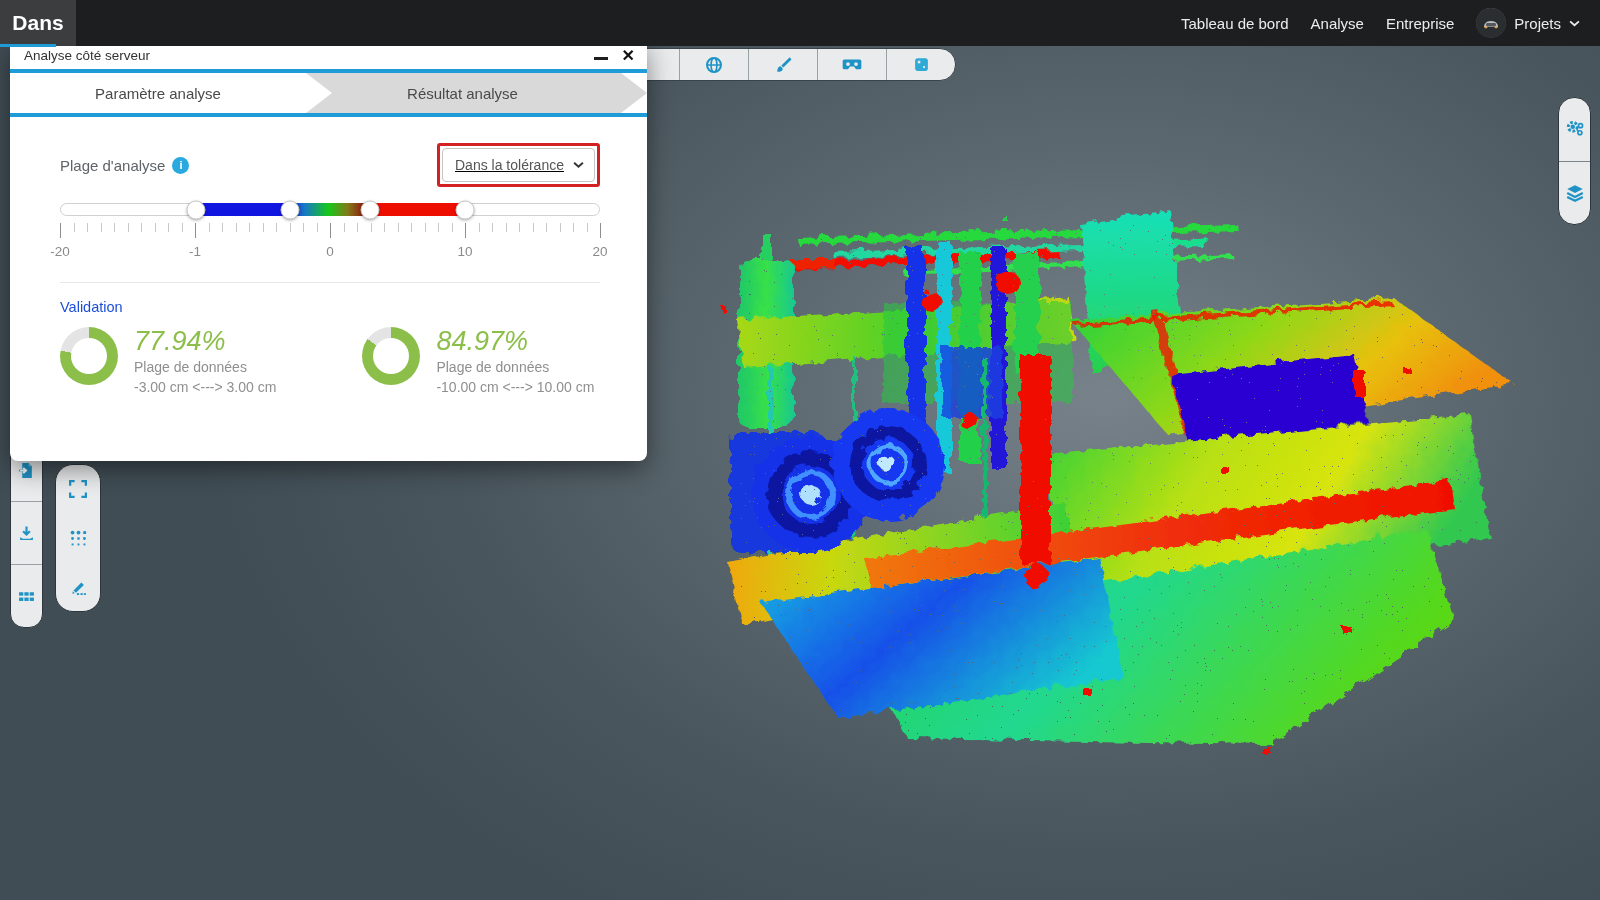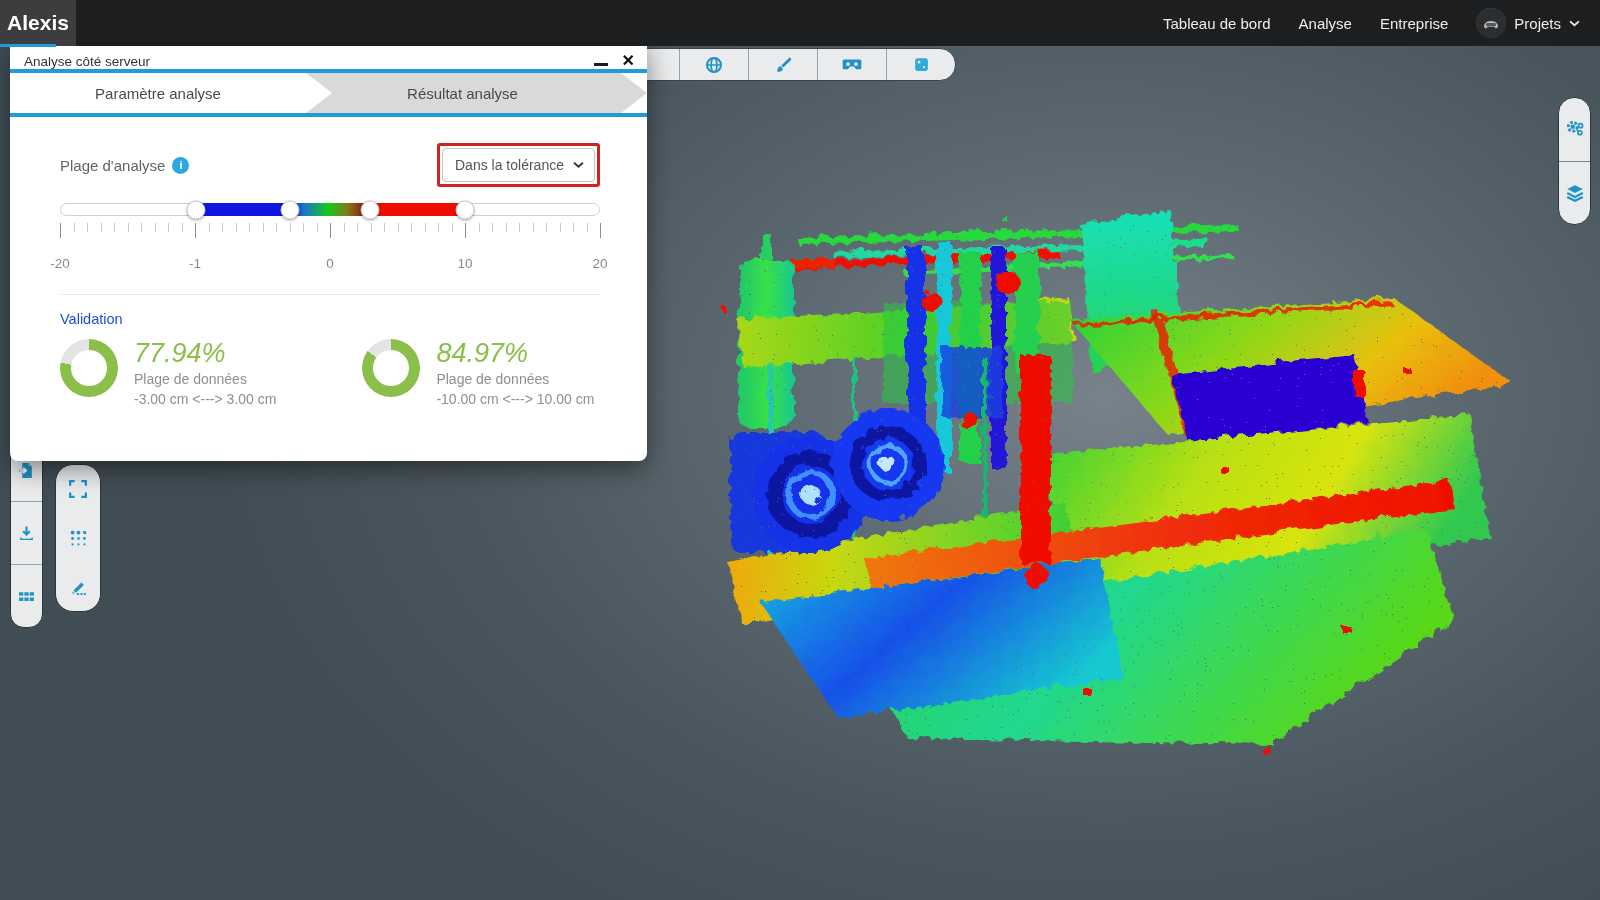--- a/index.html
+++ b/index.html
@@ -12,21 +12,21 @@
     background:radial-gradient(ellipse 900px 620px at 69% 44%, #77828a 0%, #5d6970 38%, #4a565e 72%, #414d55 100%); }
   .pointcloud { position:absolute; left:700px; top:205px; width:815px; height:565px; }
 
   
   .navbar { position:absolute; left:0; top:0; width:100%; height:46px; background:#1c1e1f; z-index:30;
     display:flex; align-items:center; }
   .logo-box { width:76px; height:46px; background:#3b3d3f; color:#fff; font-size:21px; font-weight:bold;
     display:flex; align-items:center; justify-content:center; }
   .logo-underline { position:absolute; left:0; top:44px; width:56px; height:3px; background:#1F9CD8; }
   .nav-title { position:absolute; left:0; right:0; text-align:center; color:#e3e3e3; font-size:15px; }
-  .nav-right { margin-left:auto; display:flex; align-items:center; gap:28px; padding-right:20px; position:relative; }
+  .nav-right { margin-left:auto; display:flex; align-items:center; gap:22px; padding-right:20px; position:relative; }
   .nav-item { color:#ececec; font-size:15px; cursor:pointer; }
   .user-wrap { display:flex; align-items:center; gap:8px; }
   .avatar { width:30px; height:30px; border-radius:50%; overflow:hidden;
     background:radial-gradient(circle at 50% 38%, #9aa2a8 0%, #5c6166 45%, #232629 100%); }
 
   
   .tb-top { position:absolute; left:610px; top:48px; width:346px; height:33px; z-index:2;
     background:#e9ebec; border:1px solid #39434a; border-radius:0 16px 16px 0;
     display:flex; align-items:stretch; overflow:hidden; }
   .tb-top .tbtn { flex:1; display:flex; align-items:center; justify-content:center; border-right:1px solid #9aa1a5; cursor:pointer; }
@@ -38,55 +38,55 @@
   .pill-left-a .pbtn { border-bottom:1px solid #9aa1a5; }
   .pill-left-a .pbtn:last-child { border-bottom:none; }
   .pill-left-b { left:55px; top:464px; width:46px; height:148px; border-radius:18px; }
   .pill-right { left:1558px; top:97px; width:33px; height:128px; border-radius:16px; }
   .pill-right .pbtn { border-bottom:1px solid #7d858a; }
   .pill-right .pbtn:last-child { border-bottom:none; }
 
   
   .dialog { position:absolute; left:10px; top:42px; width:637px; height:419px; background:#fff; z-index:20;
     border-radius:2px 2px 8px 8px; box-shadow:0 8px 26px rgba(0,0,0,.45); }
-  .dlg-titlebar { height:27px; display:flex; align-items:flex-end; padding:0 12px 0 14px; }
+  .dlg-titlebar { height:27px; display:flex; align-items:center; padding:0 12px 0 14px; }
   .dlg-title { font-size:13.5px; color:#333; }
   .win-btns { margin-left:auto; display:flex; align-items:center; gap:14px; }
   .btn-min { width:14px; height:3px; background:#1e1e1e; margin-top:6px; cursor:pointer; }
   .btn-close { font-size:16px; font-weight:bold; color:#111; line-height:1; cursor:pointer; }
   .blue-bar { height:4px; background:#1F9CD8; }
   .tabs { position:relative; height:40px; background:#fff; overflow:hidden; }
   .tab { position:absolute; top:0; bottom:0; display:flex; align-items:center; justify-content:center;
     font-size:15px; color:#4a4a4a; cursor:pointer;
     clip-path:polygon(0 0, calc(100% - 26px) 0, 100% 50%, calc(100% - 26px) 100%, 0 100%); padding-right:26px; }
   .tab-result { left:294px; width:343px; background:#d9d9d9; z-index:1; }
   .tab-param  { left:0; width:322px; background:#fff; z-index:2; }
   .dlg-content { padding:0 47px 0 50px; }
 
   .row-range { display:flex; align-items:center; justify-content:space-between; margin-top:26px; }
   .range-label-wrap { display:flex; align-items:center; gap:7px; }
   .range-label { font-size:15px; color:#5f6368; }
   .info-icon { width:17px; height:17px; border-radius:50%; background:#29A9E0; color:#fff; font-size:11px;
     font-weight:bold; display:flex; align-items:center; justify-content:center; font-style:normal; }
-  .red-box { border:3px solid #D32020; border-radius:3px; padding:2px; }
+  .red-box { border:3px solid #D32020; border-radius:3px; padding:2px;text-decoration:underline; }
   .selectbox { width:153px; height:34px; background:#fff; border:1px solid #c4c4c4; border-radius:4px;
     display:flex; align-items:center; justify-content:space-between; padding:0 10px 0 12px;
     font-size:14px; color:#555; cursor:pointer; }
 
   .slider-block { margin-top:16px; }
   .hlabels { position:relative; height:20px; }
   .hlabel { position:absolute; transform:translateX(-50%); font-size:13.5px; color:#4a4a4a; white-space:nowrap; }
   .track { position:relative; height:13px; margin-top:5px; background:#fff; border:1px solid #d0d0d0; border-radius:7px; }
   .seg { position:absolute; top:-1px; bottom:-1px; }
   .handle { position:absolute; top:50%; width:19px; height:19px; background:#fff; border:1px solid #c9c9c9;
     border-radius:50%; transform:translate(-50%,-50%); box-shadow:0 1px 3px rgba(0,0,0,.3); cursor:pointer; z-index:3; }
   .ruler { position:relative; height:16px; margin-top:7px; }
   .tick { position:absolute; top:0; width:1px; height:9px; background:#c9c9c9; }
   .tick.major { height:15px; background:#8e8e8e; }
-  .axis { position:relative; height:18px; margin-top:17px; }
+  .axis { position:relative; height:18px; margin-top:5px; }
   .axisl { position:absolute; transform:translateX(-50%); font-size:13.5px; color:#8a8a8a; }
 
   .divider { margin-top:20px; border-top:1px solid #e8e8e8; }
   .val-heading { margin-top:16px; font-size:14.5px; color:#1d4ed8; }
   .cards { display:flex; gap:86px; margin-top:12px; }
   .card { display:flex; gap:16px; }
   .donut { width:58px; height:58px; border-radius:50%; position:relative; flex:0 0 auto; }
   .donut::after { content:""; position:absolute; inset:11px; background:#fff; border-radius:50%; }
   .card-text .pct { font-size:27px; color:#8CBE4A; line-height:1.1;font-style:italic; }
   .card-text .lbl, .card-text .rng { font-size:14px; color:#8f8f8f; line-height:1.45; }
@@ -335,21 +335,21 @@
   <div class="pbtn">
     <svg class="icon" width="20" height="20" viewBox="0 0 18 18">
       <path d="M9 2L16 5.5 9 9 2 5.5z" fill="#1F93C6"></path>
       <path d="M2 9l7 3.5L16 9" fill="none" stroke="#1F93C6" stroke-width="2"></path>
       <path d="M2 12.5l7 3.5 7-3.5" fill="none" stroke="#1F93C6" stroke-width="2"></path>
     </svg>
   </div>
 </div>
 
 <header class="navbar">
-  <div class="logo-box">Alexis</div>
+  <div class="logo-box">Dans</div>
   <div class="logo-underline"></div>
   <nav class="nav-right">
     <span class="nav-item">Tableau de bord</span>
     <span class="nav-item">Analyse</span>
     <span class="nav-item">Entreprise</span>
     <div class="user-wrap">
       <div class="avatar">
         <svg width="30" height="30" viewBox="0 0 30 30">
           <circle cx="15" cy="15" r="15" fill="#2b2e31"></circle>
           <path d="M8 19c0-3 2-6 7-6s7 3 7 6z" fill="#b9bfc4"></path>

